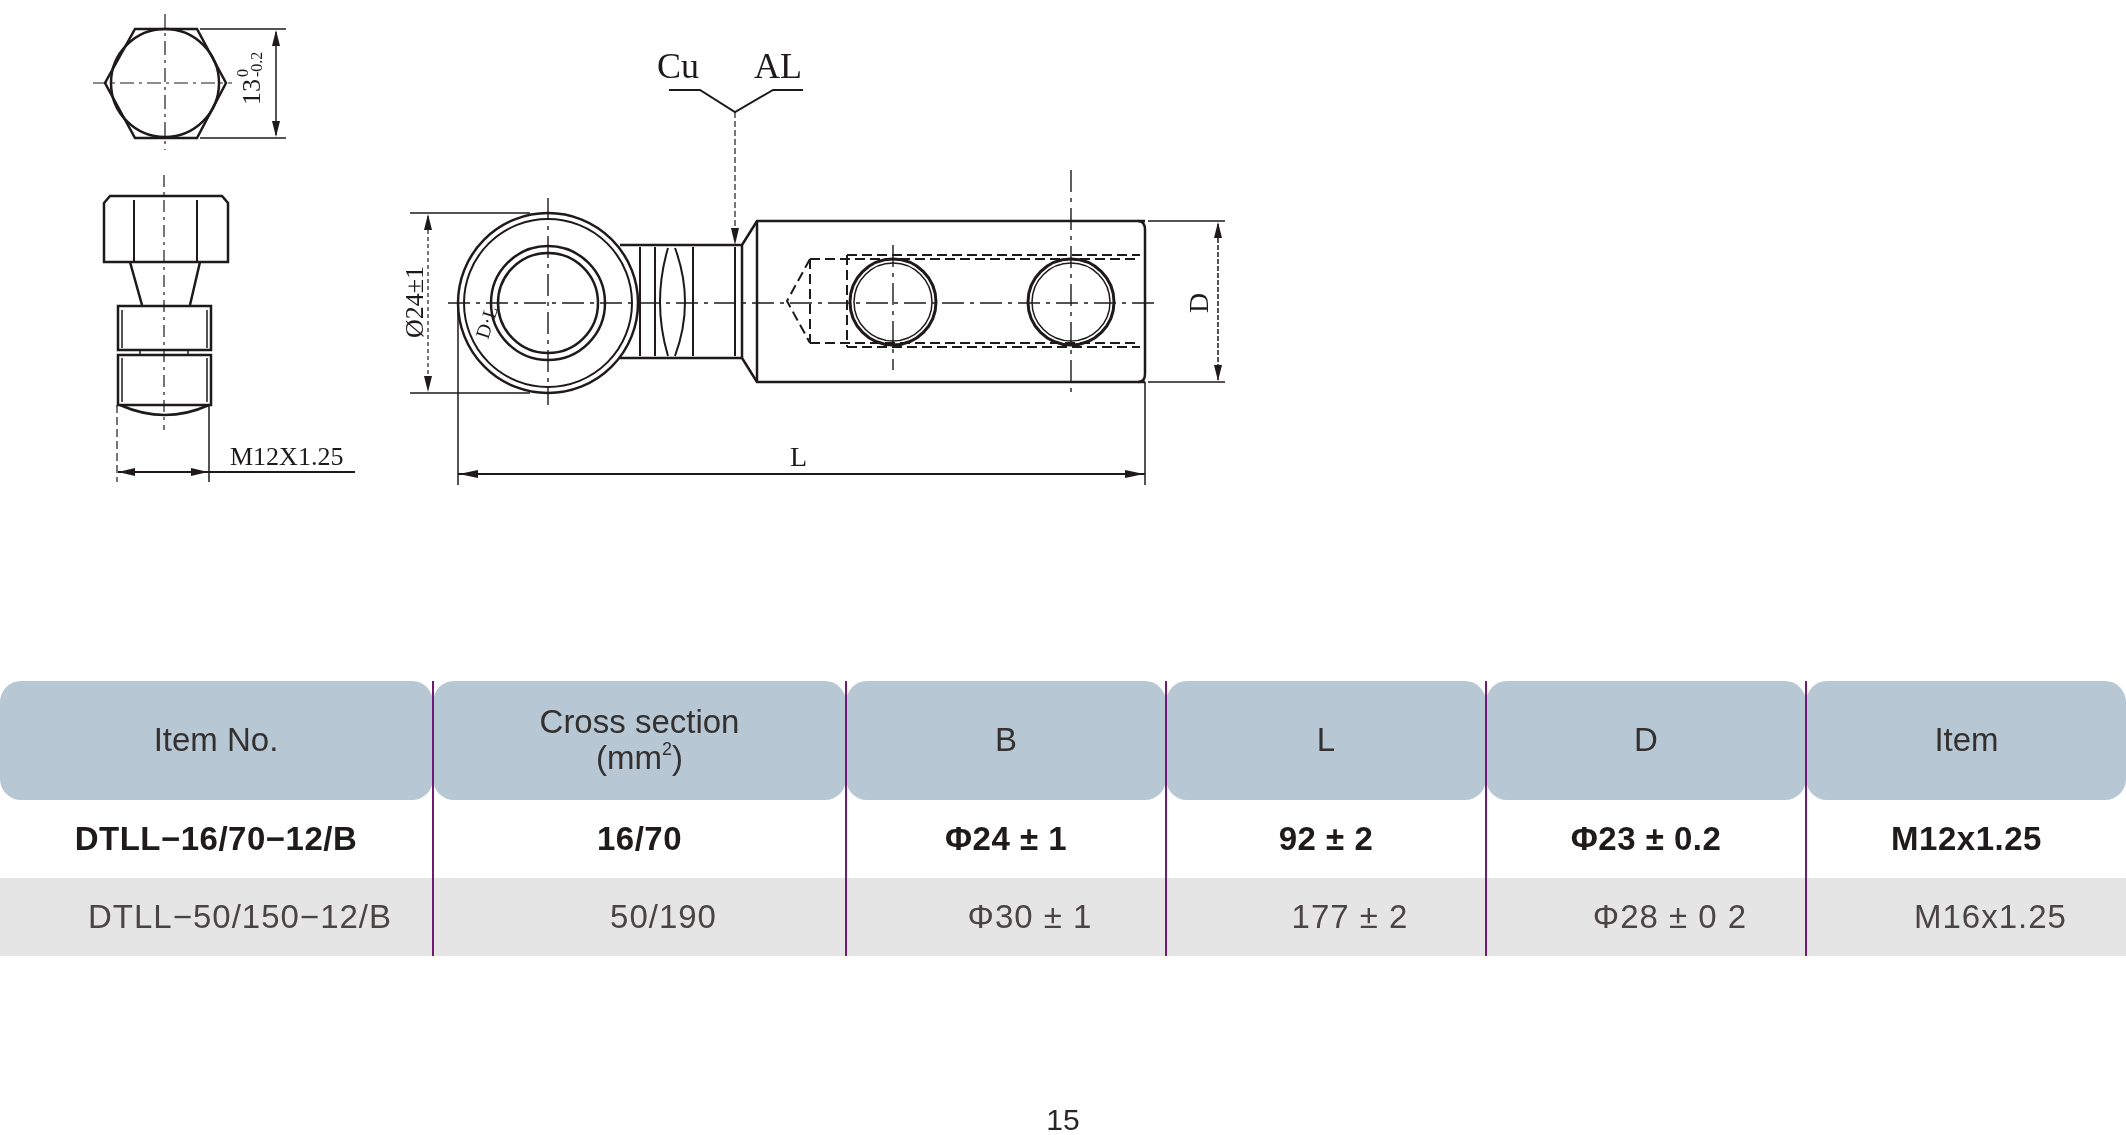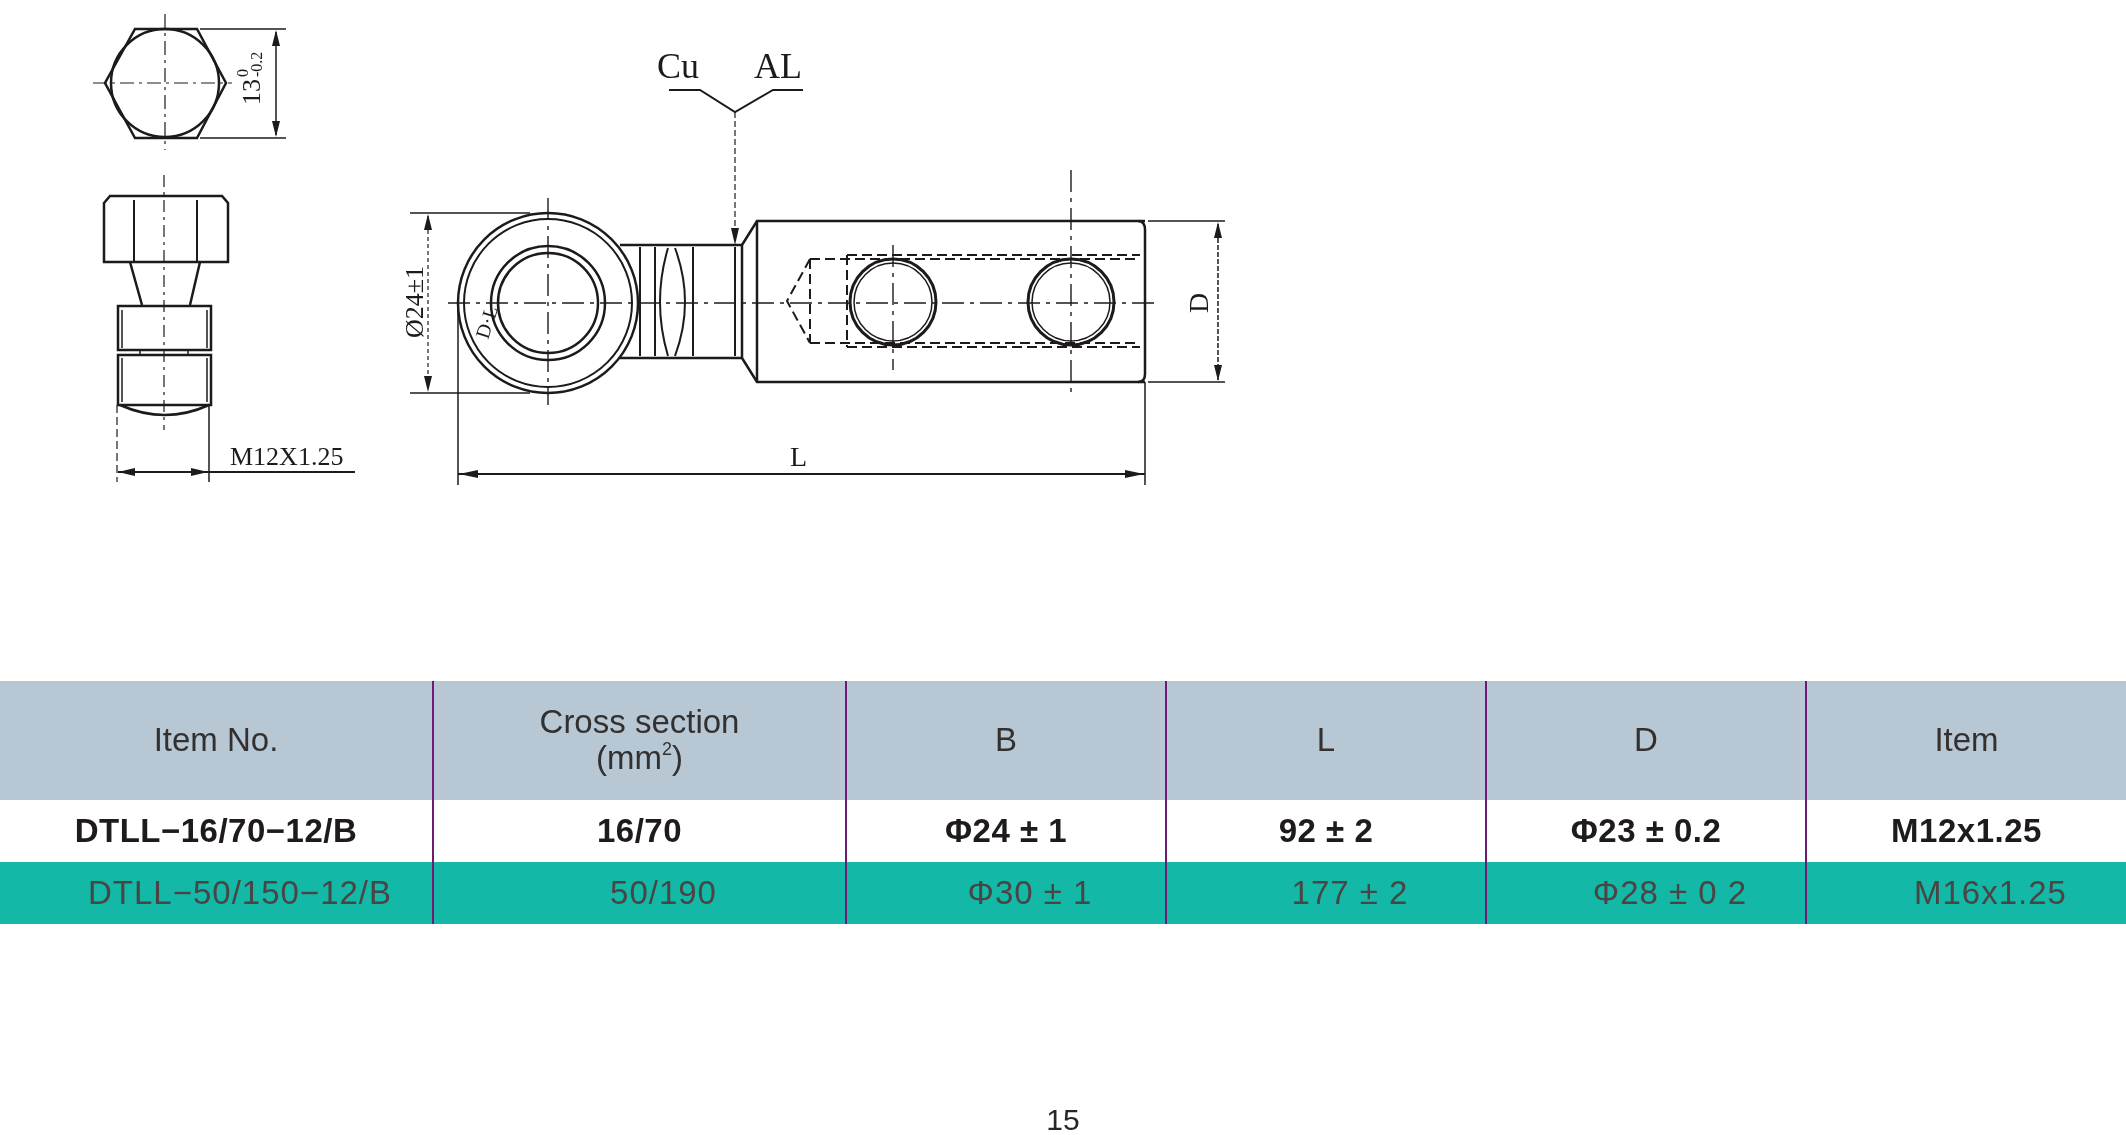--- a/index.html
+++ b/index.html
@@ -3,25 +3,25 @@
 <meta charset="utf-8">
 <style>
   html, body { margin: 0; padding: 0; background: #ffffff; }
   body { width: 2126px; height: 1135px; position: relative; overflow: hidden;
          font-family: "Liberation Sans", "DejaVu Sans", sans-serif; color: #2b2626; }
   .drawing { position: absolute; left: 0; top: 0; width: 2126px; height: 520px; }
   .drawing svg { position: absolute; left: 0; top: 0; }
   .dtext { font-family: "Liberation Serif", "DejaVu Serif", serif; fill: #1e1a1a; }
   .spec-table { position: absolute; left: 0; top: 681px; width: 2126px; border-collapse: collapse; table-layout: fixed; }
   .spec-table th { background: #b8c7d4; height: 119px; font-weight: normal; font-size: 33px; color: #333030;
-                   text-align: center; vertical-align: middle; padding: 0; line-height: 1.05; }
-  .spec-table td { height: 62px; font-size: 33px; text-align: center; vertical-align: middle; padding: 0; }
+                   text-align: center; vertical-align: middle; padding: 0; line-height: 1.05; border-radius: 21px; }
+  .spec-table td { height: 78px; font-size: 33px; text-align: center; vertical-align: middle; padding: 0; }
   .spec-table th + th, .spec-table td + td { border-left: 2px solid #701a75; }
   .spec-table tr.odd td { background: #ffffff; color: #1f1b1b; font-weight: bold; letter-spacing: 0.5px; }
-  .spec-table tr.even td { background: #14b8a6; color: #4a4444; font-weight: normal; letter-spacing: 1px; padding-left: 48px; }
+  .spec-table tr.even td { background: #e5e5e5; color: #4a4444; font-weight: normal; letter-spacing: 1px; padding-left: 48px; }
   .spec-table tr.odd td { font-weight: 600; }
   sup { font-size: 18px; vertical-align: 14px; }
   .page-number { position: absolute; left: 0; width: 2126px; top: 1103px; text-align: center; font-size: 30px; color: #2b2626; }
 </style>
 </head>
 <body>
 
 <div class="drawing">
   <svg width="2126" height="520" viewBox="0 0 2126 520" xmlns="http://www.w3.org/2000/svg">
     <g stroke="#1e1a1a" fill="none" stroke-width="2.5">

